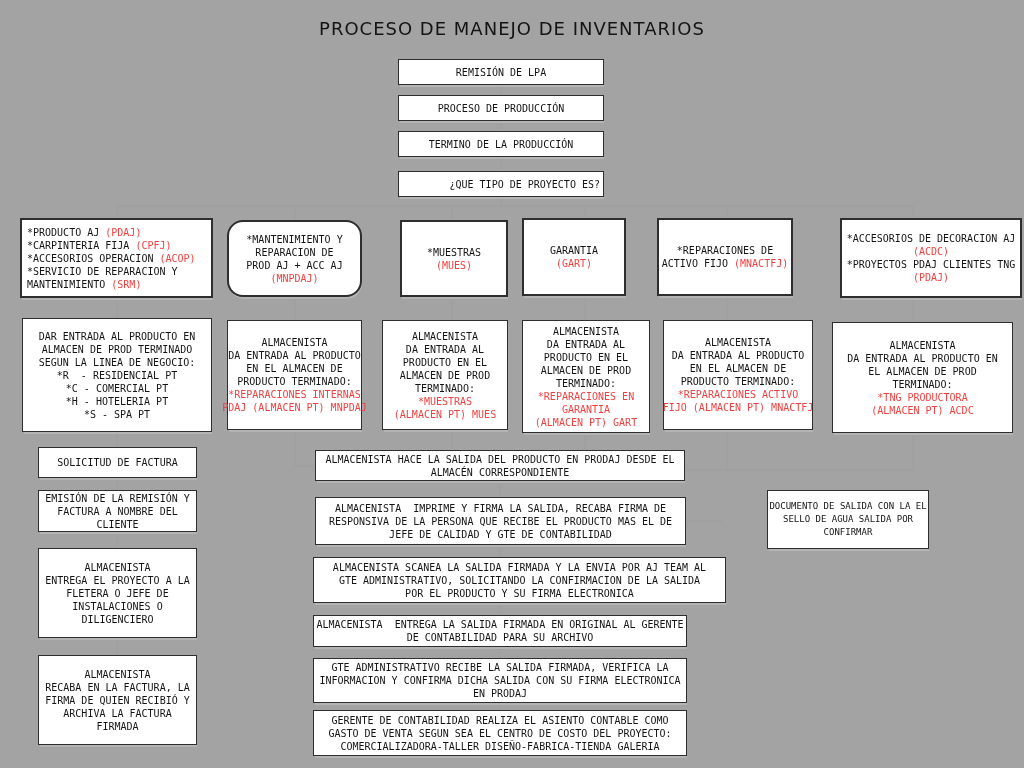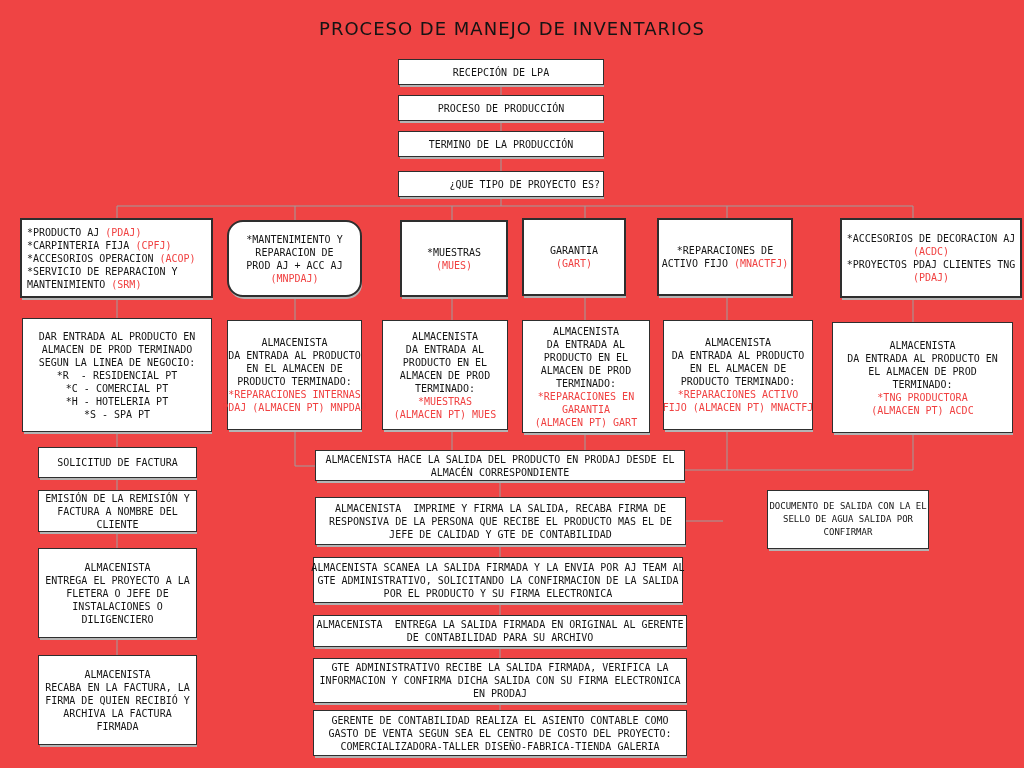--- a/index.html
+++ b/index.html
@@ -1,16 +1,16 @@
 <!DOCTYPE html>
 <html style="--red: #f04141;"><head>
 <meta charset="utf-8">
 <style>
   html,body{margin:0;padding:0;background:#ffffff;}
-  .canvas{position:relative;width:1024px;height:768px;background:#ef4444;
+  .canvas{position:relative;width:1024px;height:768px;background:#a3a3a3;
           font-family:"DejaVu Sans Mono", monospace;color:#141414;overflow:hidden;}
   .title{position:absolute;top:18px;left:0;width:1024px;text-align:center;
          font-family:"DejaVu Sans", sans-serif;font-size:18px;letter-spacing:1px;
          color:#141414;font-weight:500;}
   svg.wires{position:absolute;left:0;top:0;z-index:0;}
   svg.wires line{stroke:#9e9e9e;stroke-width:1;}
   .box{position:absolute;z-index:1;background:#fff;border:1px solid #2e2e2e;
        box-sizing:border-box;display:flex;flex-direction:column;justify-content:center;
        align-items:center;text-align:center;font-size:10px;line-height:13px;
        padding:2px 3px;box-shadow:1px 3px 0 -1px #b4b4b4;}
@@ -67,21 +67,21 @@
       <line x1="500" y1="647" x2="500" y2="658"></line>
       <line x1="500" y1="703" x2="500" y2="710"></line>
 
       <line x1="686" y1="521" x2="723" y2="521"></line>
     </g>
   </svg>
 
   <div class="title">PROCESO DE MANEJO DE INVENTARIOS</div>
 
   <div class="box" style="left:398px;top:59px;width:206px;height:26px;">
-    <div class="ln">RECEPCIÓN DE LPA</div>
+    <div class="ln">REMISIÓN DE LPA</div>
   </div>
   <div class="box" style="left:398px;top:95px;width:206px;height:26px;">
     <div class="ln">PROCESO DE PRODUCCIÓN</div>
   </div>
   <div class="box" style="left:398px;top:131px;width:206px;height:26px;text-align:right;">
     <div class="ln">TERMINO DE LA PRODUCCIÓN</div>
   </div>
   <div class="box" style="left:398px;top:171px;width:206px;height:26px;align-items:flex-end;">
     <div class="ln">¿QUE TIPO DE PROYECTO ES?</div>
   </div>
@@ -196,21 +196,21 @@
 
   <div class="box" style="left:315px;top:450px;width:370px;height:31px;">
       <div class="ln"><span>ALMACENISTA HACE LA SALIDA DEL PRODUCTO EN PRODAJ DESDE EL</span></div>
       <div class="ln"><span>ALMACÉN CORRESPONDIENTE</span></div>
     </div>
   <div class="box" style="left:315px;top:497px;width:371px;height:48px;">
       <div class="ln"><span>ALMACENISTA  IMPRIME Y FIRMA LA SALIDA, RECABA FIRMA DE</span></div>
       <div class="ln"><span>RESPONSIVA DE LA PERSONA QUE RECIBE EL PRODUCTO MAS EL DE</span></div>
       <div class="ln"><span>JEFE DE CALIDAD Y GTE DE CONTABILIDAD</span></div>
     </div>
-  <div class="box" style="left:313px;top:557px;width:370px;height:46px;">
+  <div class="box" style="left:313px;top:557px;width:413px;height:46px;">
       <div class="ln"><span>ALMACENISTA SCANEA LA SALIDA FIRMADA Y LA ENVIA POR AJ TEAM AL</span></div>
       <div class="ln"><span>GTE ADMINISTRATIVO, SOLICITANDO LA CONFIRMACION DE LA SALIDA</span></div>
       <div class="ln"><span>POR EL PRODUCTO Y SU FIRMA ELECTRONICA</span></div>
     </div>
   <div class="box" style="left:313px;top:615px;width:374px;height:32px;">
       <div class="ln"><span>ALMACENISTA  ENTREGA LA SALIDA FIRMADA EN ORIGINAL AL GERENTE</span></div>
       <div class="ln"><span>DE CONTABILIDAD PARA SU ARCHIVO</span></div>
     </div>
   <div class="box" style="left:313px;top:658px;width:374px;height:45px;">
       <div class="ln"><span>GTE ADMINISTRATIVO RECIBE LA SALIDA FIRMADA, VERIFICA LA</span></div>

